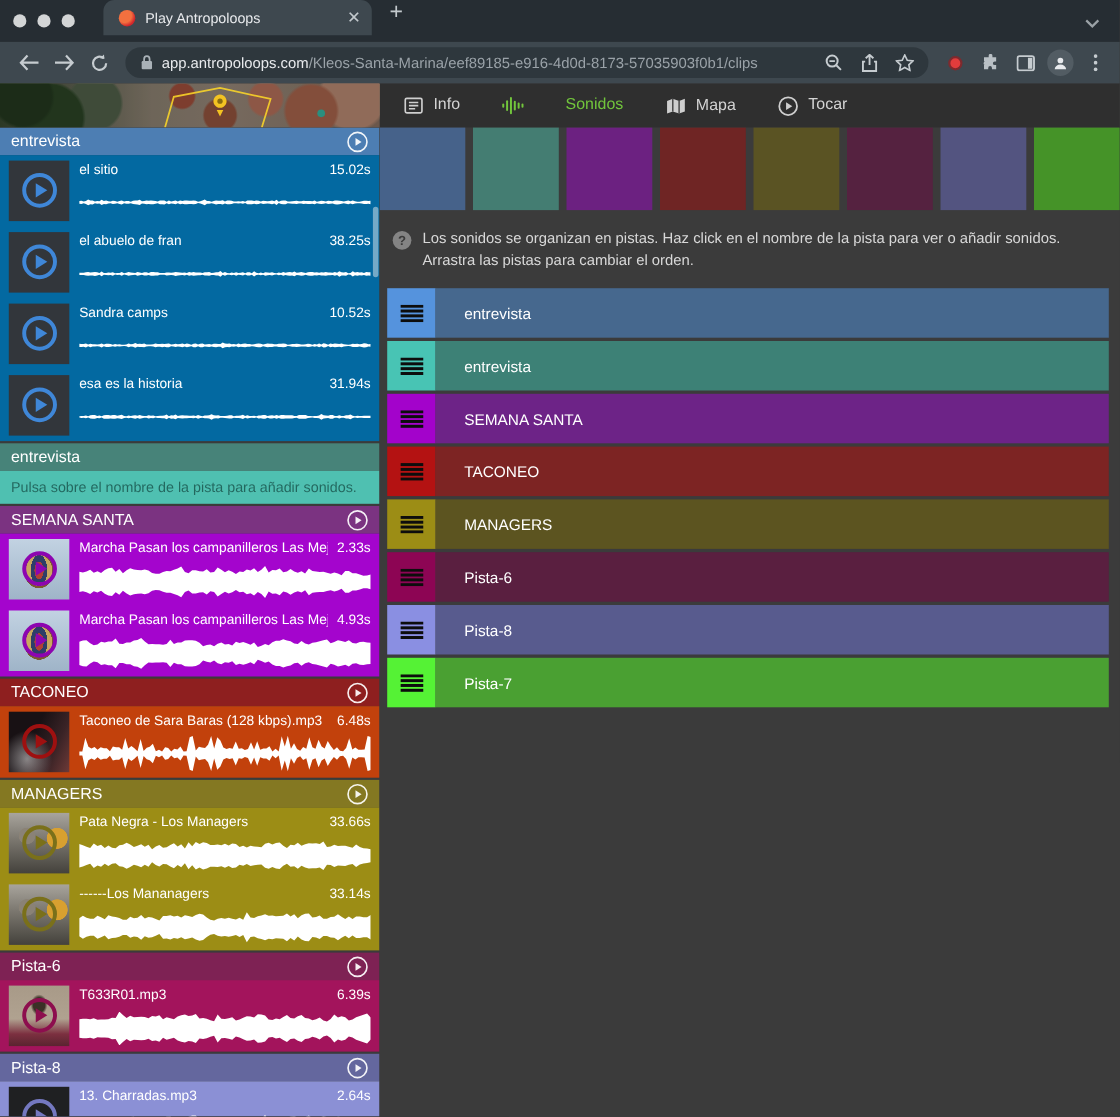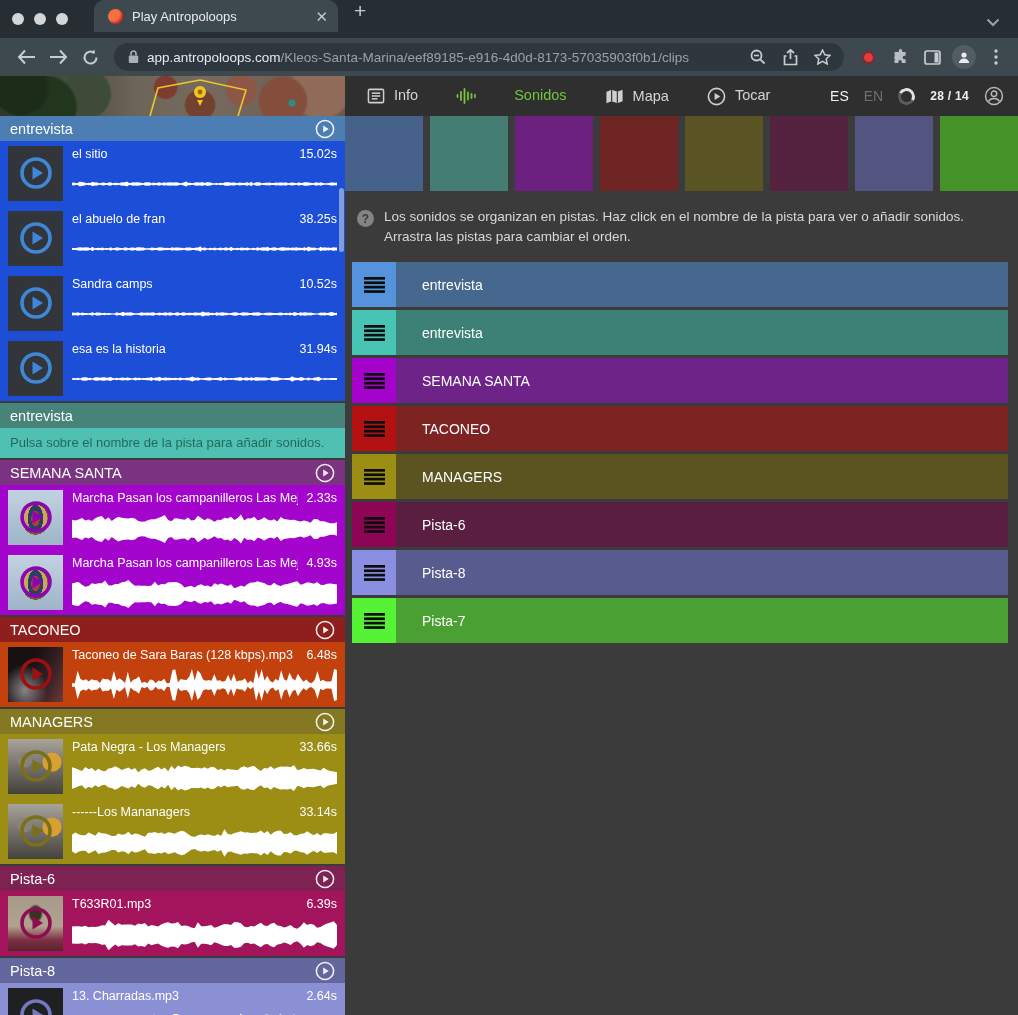--- a/index.html
+++ b/index.html
@@ -253,47 +253,36 @@
     </div>
     <div class="nav-item">
       <svg width="19" height="19" viewBox="0 0 20 20">
           <circle cx="10" cy="10" r="8.5" fill="none" stroke="#cfcfcf" stroke-width="1.7"></circle>
           <path d="M8 6.3 L14 10 L8 13.7 Z" fill="#cfcfcf"></path>
         </svg>
       <span>Tocar</span>
     </div>
   </div>
 
-  <div class="nav-right">
-    <span class="lang-es">ES</span>
-    <span class="lang-en">EN</span>
-    <span class="spinner"></span>
-    <span class="counter">28 / 14</span>
-    <svg width="20" height="20" viewBox="0 0 22 22">
-        <circle cx="11" cy="11" r="9.3" fill="none" stroke="#b8b8b8" stroke-width="1.6"></circle>
-        <circle cx="11" cy="8.6" r="3" fill="none" stroke="#b8b8b8" stroke-width="1.6"></circle>
-        <path d="M5 17.2 a6.5 5.5 0 0 1 12 0" fill="none" stroke="#b8b8b8" stroke-width="1.6"></path>
-      </svg>
-  </div>
 </div>
 
 <div class="content">
   <div class="sidebar">
     <div class="sb-scroll"></div>
   <div class="track-section">
         <div class="track-header" style="background:#4d7eb3">
           <span class="track-name">entrevista</span>
           <span style="display:flex">
             <svg width="20" height="20" viewBox="0 0 20 20">
               <circle cx="10" cy="10" r="8.6" fill="none" stroke="rgba(255,255,255,.92)" stroke-width="1.5"></circle>
               <path d="M8.2 6.5 L13.7 10 L8.2 13.5 Z" fill="rgba(255,255,255,.92)"></path>
             </svg>
           </span>
         </div>
-        <div class="track-clips" style="background:#1d4ed8">
+        <div class="track-clips" style="background:#0369a1">
           <div class="clip">
             <div class="thumb th-dark">
               <svg width="36" height="36" viewBox="0 0 36 36">
                 <circle cx="18" cy="18" r="14" fill="none" stroke="#3f87d8" stroke-width="3.6"></circle>
                 <path d="M14.5 11.5 L25 18 L14.5 24.5 Z" fill="#3f87d8"></path>
               </svg>
             </div>
             <div class="clip-body">
               <div class="clip-top">
                 <span class="clip-title">el sitio</span>

